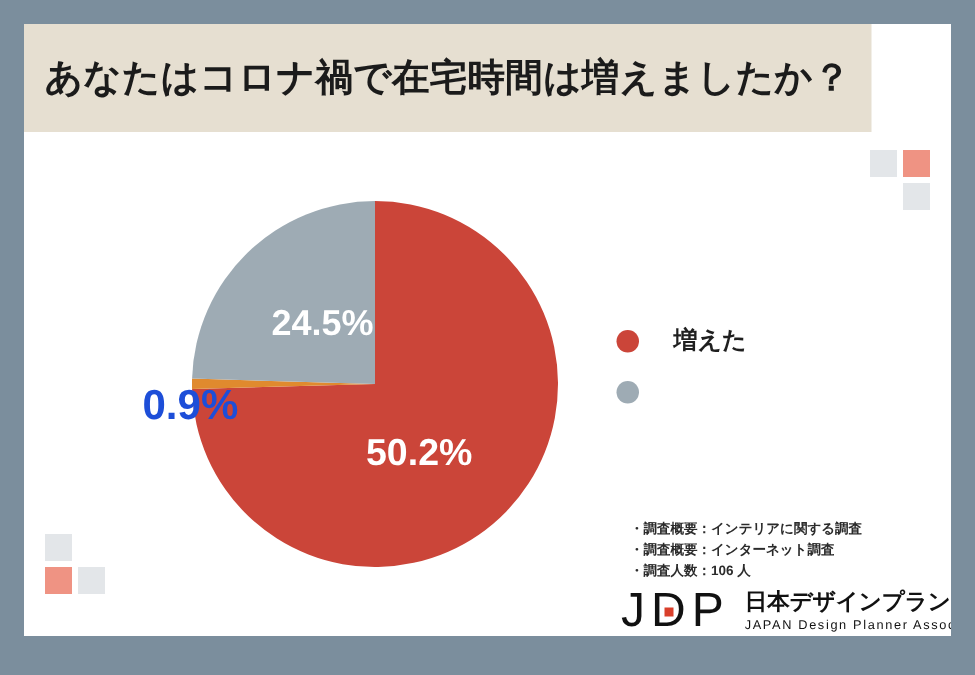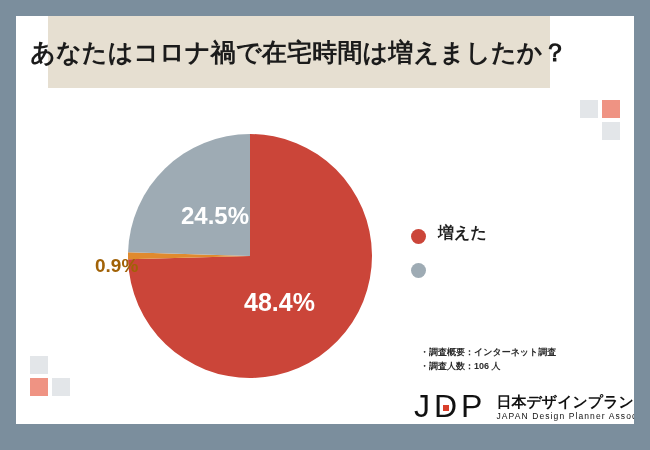--- a/index.html
+++ b/index.html
@@ -31,27 +31,26 @@
     height: 408px;
     background: #ffffff;
     overflow: hidden;
   }
 
   
   #header-band {
     position: absolute;
     left: 0;
     top: 0;
-    width: 502px;
+    width: 565px;
     height: 72px;
     background: #e6dfd1;
     display: flex;
     align-items: center;
     justify-content: center;
-    margin-left: 32px;
   }
   #header-title {
     font-size: 25px;
     font-weight: bold;
     color: #1b1b1b;
     letter-spacing: 0.2px;
     white-space: nowrap;
     line-height: 1;
   }
 
@@ -103,35 +102,36 @@
   }
   #label-gray {
     left: 165px;
     top: 116px;
     font-size: 24px;
     color: #ffffff;
   }
   #label-orange {
     left: 79px;
     top: 168px;
-    font-size: 19px;
-    color: #a16207;
+    font-size: 28px;
+    color: #1d4ed8;
   }
 
   
   #legend {
     position: absolute;
     left: 395px;
     top: 122px;
     width: 210px;
   }
   .legend-row {
     display: flex;
-    align-items: flex-end;
+    align-items: center;
     height: 34px;
+    gap: 11px;
   }
   .legend-dot {
     width: 15px;
     height: 15px;
     border-radius: 50%;
     flex: 0 0 auto;
   }
   .legend-label {
     margin-left: 12px;
     font-size: 16px;
@@ -229,35 +229,36 @@
       <div id="pie-wrap">
         <svg id="pie-svg" viewBox="0 0 244 244">
           <g id="pie-slices">
               <path d="M 122 122 L 122.00 0.00 A 122 122 0 1 1 0.04 125.26 Z" fill="#cb4539"></path>
               <path d="M 122 122 L 0.04 125.26 A 122 122 0 0 1 0.05 118.36 Z" fill="#e08a2e"></path>
               <path d="M 122 122 L 0.05 118.36 A 122 122 0 0 1 122.00 0.00 Z" fill="#9eabb4"></path>
             </g>
         </svg>
       </div>
 
-      <div class="slice-label" id="label-red">48.4%</div>
+      <div class="slice-label" id="label-red">50.2%</div>
       <div class="slice-label" id="label-gray">24.5%</div>
       <div class="slice-label" id="label-orange">0.9%</div>
 
       <div id="legend">
         <div class="legend-row">
           <span class="legend-dot" style="background:#cb4539"></span>
           <span class="legend-label">増えた</span>
         </div>
         <div class="legend-row">
           <span class="legend-dot" style="background:#9eabb4"></span>
         </div>
       </div>
 
       <div id="footnotes">
+        <div class="footnote">・調査概要：インテリアに関する調査</div>
         <div class="footnote">・調査概要：インターネット調査</div>
         <div class="footnote">・調査人数：106 人</div>
       </div>
 
       <div id="logo">
         <div id="logo-jdp">JDP</div>
         <span id="logo-dot"></span>
         <div id="logo-text">
           <div id="logo-jp">日本デザインプランナー協会</div>
           <div id="logo-en">JAPAN  Design  Planner  Association</div>

